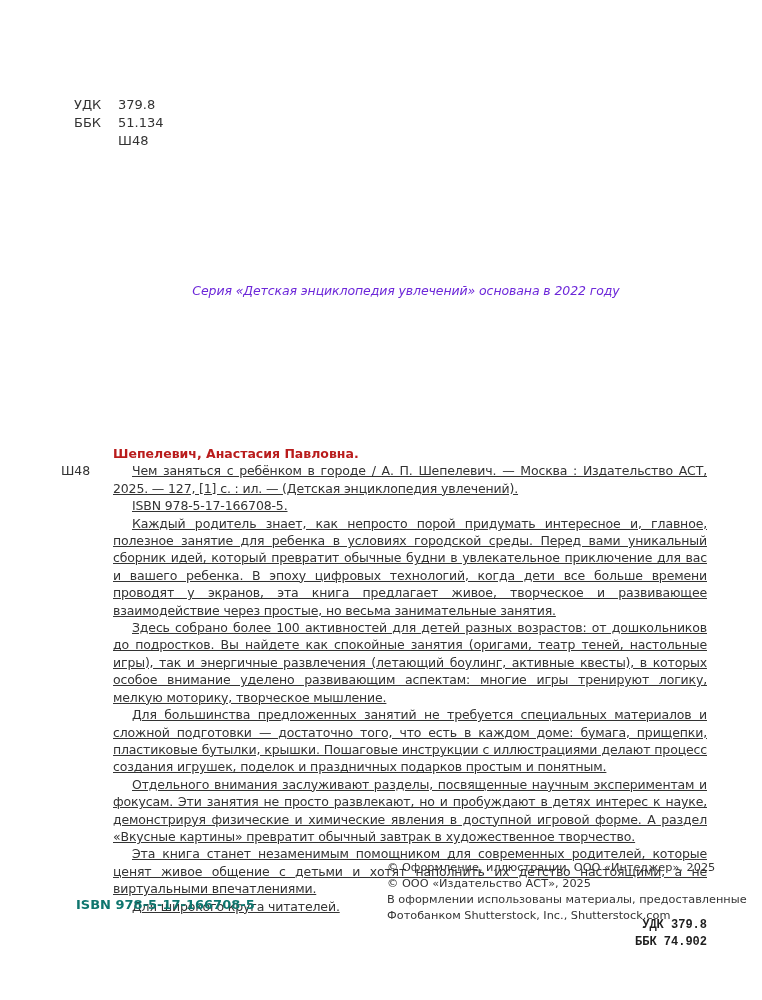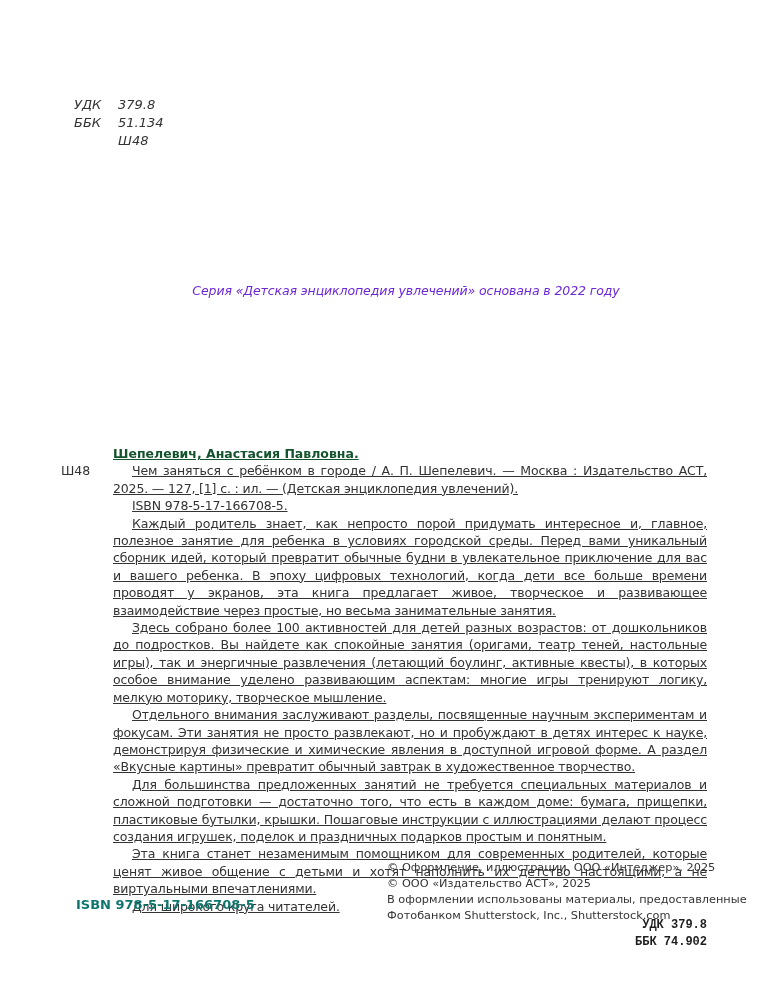--- a/index.html
+++ b/index.html
@@ -16,21 +16,21 @@
     color: #2b2b2b;
   }
   .classif {
     position: absolute;
     left: 74px;
     top: 96px;
     font-size: 13px;
     line-height: 18px;
     color: #333;
   }
-  .classif .row { display: flex; font-style: italic; }
+  .classif .row { display: flex; }
   .classif .k { width: 44px; }
   .classif .v { }
   .series {
     position: absolute;
     left: 0;
     width: 762px;
     top: 283px;
     text-align: center;
     font-style: italic;
     font-size: 12.5px;
@@ -42,22 +42,21 @@
     position: absolute;
     left: 113px;
     top: 445px;
     width: 594px;
     font-size: 12.5px;
     line-height: 17.4px;
     color: #333;
   }
   .author {
     font-weight: bold;
-    color: #14532d;
-    text-decoration: underline;
+    color: #b91c1c;
   }
   .cutter {
     position: absolute;
     left: -52px;
     top: 0;
   }
   .entry-wrap { position: relative; }
   .p {
     text-align: justify;
     text-indent: 19px;
@@ -117,22 +116,22 @@
 
 <div class="biblio">
   <div class="author">Шепелевич, Анастасия Павловна.</div>
   <div class="entry-wrap">
     <span class="cutter">Ш48</span>
     <p class="p first">Чем заняться с ребёнком в городе / А. П. Шепелевич. — Москва : Издательство АСТ, 2025. — 127, [1] с. : ил. — (Детская энциклопедия увлечений).</p>
   </div>
   <p class="p noj">ISBN 978-5-17-166708-5.</p>
   <p class="p">Каждый родитель знает, как непросто порой придумать интересное и, главное, полезное занятие для ребенка в условиях городской среды. Перед вами уникальный сборник идей, который превратит обычные будни в увлекательное приключение для вас и вашего ребенка. В эпоху цифровых технологий, когда дети все больше времени проводят у экранов, эта книга предлагает живое, творческое и развивающее взаимодействие через простые, но весьма занимательные занятия.</p>
   <p class="p">Здесь собрано более 100 активностей для детей разных возрастов: от дошкольников до подростков. Вы найдете как спокойные занятия (оригами, театр теней, настольные игры), так и энергичные развлечения (летающий боулинг, активные квесты), в которых особое внимание уделено развивающим аспектам: многие игры тренируют логику, мелкую моторику, творческое мышление.</p>
+  <p class="p">Для большинства предложенных занятий не требуется специальных материалов и сложной подготовки — достаточно того, что есть в каждом доме: бумага, прищепки, пластиковые бутылки, крышки. Пошаговые инструкции с иллюстрациями делают процесс создания игрушек, поделок и праздничных подарков простым и понятным.</p>
   <p class="p">Отдельного внимания заслуживают разделы, посвященные научным экспериментам и фокусам. Эти занятия не просто развлекают, но и пробуждают в детях интерес к науке, демонстрируя физические и химические явления в доступной игровой форме. А раздел «Вкусные картины» превратит обычный завтрак в художественное творчество.</p>
-  <p class="p">Для большинства предложенных занятий не требуется специальных материалов и сложной подготовки — достаточно того, что есть в каждом доме: бумага, прищепки, пластиковые бутылки, крышки. Пошаговые инструкции с иллюстрациями делают процесс создания игрушек, поделок и праздничных подарков простым и понятным.</p>
   <p class="p">Эта книга станет незаменимым помощником для современных родителей, которые ценят живое общение с детьми и хотят наполнить их детство настоящими, а не виртуальными впечатлениями.</p>
   <p class="p noj">Для широкого круга читателей.</p>
   <div class="codes-right">
     <div>УДК 379.8</div>
     <div>ББК 74.902</div>
   </div>
 </div>
 
 <div class="isbn-bottom">ISBN 978-5-17-166708-5</div>
 

